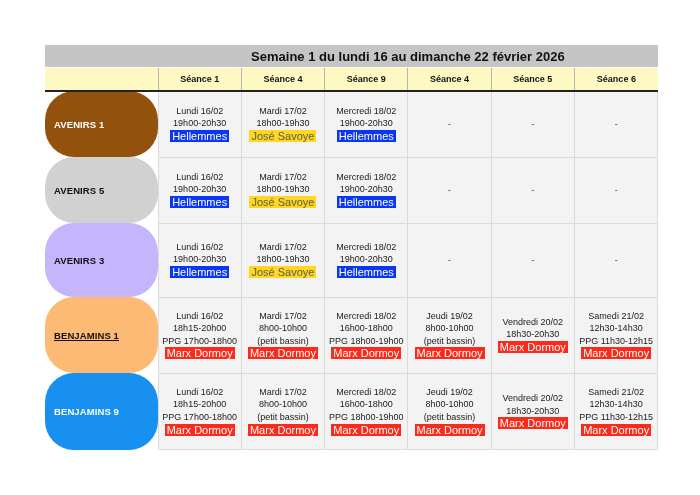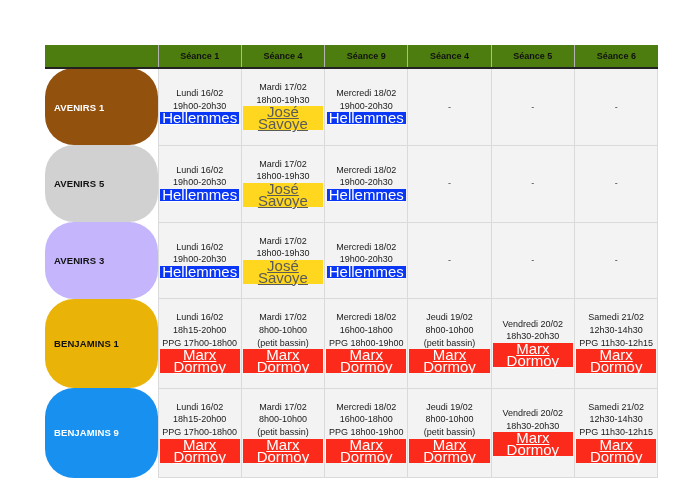--- a/index.html
+++ b/index.html
@@ -31,21 +31,21 @@
     background: #c5c5c5;
     height: 22px;
     border-bottom: 1px solid #ffffff;
     font-size: 13px;
     font-weight: bold;
     color: #111111;
     text-align: center;
     padding: 0;
   }
   tr.cols-row th {
-    background: #4d7c0f;
+    background: #fef9c3;
     height: 22px;
     border-bottom: 2px solid #222222;
     border-left: 1px solid #b4b4b4;
     font-size: 9px;
     font-weight: bold;
     color: #111111;
     text-align: center;
     padding: 0;
   }
   tr.cols-row th:first-child, tr.title-row th:first-child { border-left: none; }
@@ -72,41 +72,44 @@
   }
   tbody tr:nth-child(1) { height: 66px; }
   tbody tr:nth-child(2) { height: 66px; }
   tbody tr:nth-child(3) { height: 74px; }
   tbody tr:nth-child(4) { height: 73px; }
   tbody tr:nth-child(5) { height: 75px; }
 
   .tag {
     display: inline-block;
     padding: 0 2px;
-    font-size: 15px;
+    font-size: 11px;
     line-height: 12px;
-    text-decoration: underline;
   }
   .dash { font-size: 9px; color: #3c3c3c; }
 </style>
 </head>
 <body>
 
 <div class="page">
   <table class="schedule">
     <colgroup>
       <col class="c-label">
       <col class="c-sess">
         <col class="c-sess">
         <col class="c-sess">
       <col class="c-sess">
         <col class="c-sess">
         <col class="c-sess">
     </colgroup>
     <thead>
+      <tr class="title-row">
+        <th class="corner"></th>
+        <th colspan="6">Semaine 1 du lundi 16 au dimanche 22 février 2026</th>
+      </tr>
       <tr class="cols-row">
         <th class="corner"></th>
         <th>Séance 1</th>
         <th>Séance 4</th>
         <th>Séance 9</th>
         <th>Séance 4</th>
         <th>Séance 5</th>
         <th>Séance 6</th>
       </tr>
     </thead>
@@ -168,21 +171,21 @@
           <td class="data">
             <div>Mercredi 18/02</div>
             <div>19h00-20h30</div>
             <div><span class="tag" style="background: rgb(10, 54, 245); color: rgb(255, 255, 255);">Hellemmes</span></div>
           </td>
           <td class="data"><span class="dash">-</span></td>
           <td class="data"><span class="dash">-</span></td>
           <td class="data"><span class="dash">-</span></td>
         </tr>
         <tr>
-          <th class="group" style="background: #eab308; color: rgb(17, 17, 17);">BENJAMINS 1</th>
+          <th class="group" style="background: #fdba74; color: rgb(17, 17, 17); text-decoration: underline;">BENJAMINS 1</th>
           <td class="data">
             <div>Lundi 16/02</div>
             <div>18h15-20h00</div>
             <div>PPG 17h00-18h00</div>
             <div><span class="tag" style="background: rgb(251, 42, 27); color: rgb(255, 255, 255);">Marx Dormoy</span></div>
           </td>
           <td class="data">
             <div>Mardi 17/02</div>
             <div>8h00-10h00</div>
             <div>(petit bassin)</div>

